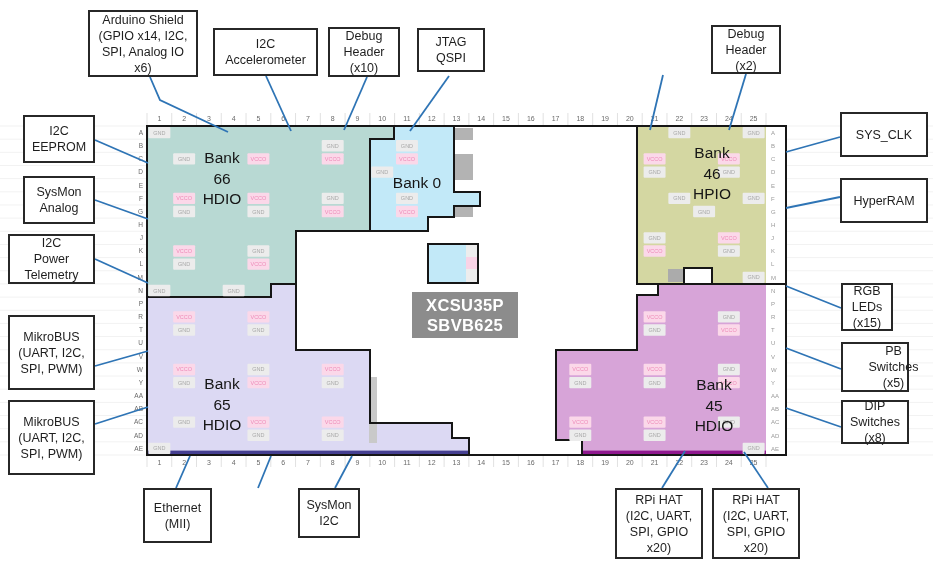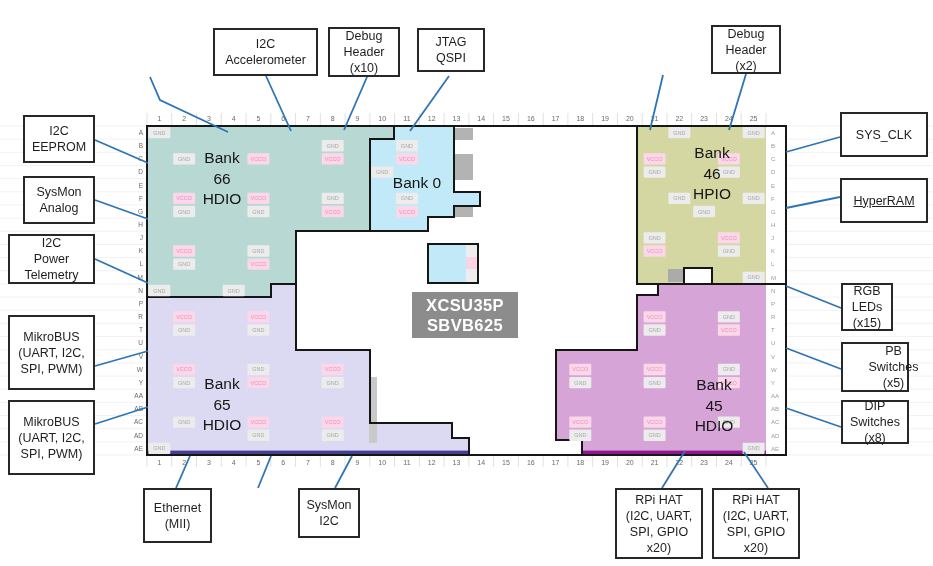--- a/index.html
+++ b/index.html
@@ -14,21 +14,21 @@
   .co-debug10{left:328px;top:27px;width:72px;height:50px;}
   .co-jtag{left:417px;top:28px;width:68px;height:44px;}
   .co-hsio{left:632px;top:26px;width:70px;height:48px;}
   .co-debug2{left:711px;top:25px;width:70px;height:49px;}
   .co-eeprom{left:23px;top:115px;width:72px;height:48px;}
   .co-sysmon-analog{left:23px;top:176px;width:72px;height:48px;}
   .co-telemetry{left:8px;top:234px;width:87px;height:50px;}
   .co-mikrobus1{left:8px;top:315px;width:87px;height:75px;}
   .co-mikrobus2{left:8px;top:400px;width:87px;height:75px;}
   .co-sysclk{left:840px;top:112px;width:88px;height:45px;}
-  .co-hyperram{left:840px;top:178px;width:88px;height:45px;text-decoration:underline;}
+  .co-hyperram{left:840px;top:178px;width:88px;height:45px;}
   .co-rgb{left:841px;top:283px;width:52px;height:48px;}
   .co-pb{left:841px;top:342px;width:68px;height:50px;padding-left:39px;}
   .co-dip{left:841px;top:400px;width:68px;height:44px;}
   .co-ethernet{left:143px;top:488px;width:69px;height:55px;}
   .co-pmod{left:219px;top:488px;width:71px;height:50px;}
   .co-sysmon-i2c{left:298px;top:488px;width:62px;height:50px;}
   .co-rpi1{left:615px;top:488px;width:88px;height:71px;}
   .co-rpi2{left:712px;top:488px;width:88px;height:71px;}
 </style>
 </head>
@@ -424,20 +424,24 @@
       <polyline points="786,286 841,308" fill="none" stroke="#2e74b5" stroke-width="1.8"></polyline>
       <polyline points="786,348 841,369" fill="none" stroke="#2e74b5" stroke-width="1.8"></polyline>
       <polyline points="786,408 841,427" fill="none" stroke="#2e74b5" stroke-width="1.8"></polyline>
       <polyline points="190,456 176,488" fill="none" stroke="#2e74b5" stroke-width="1.8"></polyline>
       <polyline points="271,456 258,488" fill="none" stroke="#2e74b5" stroke-width="1.8"></polyline>
       <polyline points="352,456 335,488" fill="none" stroke="#2e74b5" stroke-width="1.8"></polyline>
       <polyline points="685,451 662,488" fill="none" stroke="#2e74b5" stroke-width="1.8"></polyline>
       <polyline points="744,452 768,488" fill="none" stroke="#2e74b5" stroke-width="1.8"></polyline>
     </svg>
 
+  <div class="co co-arduino">Arduino Shield
+(GPIO x14, I2C,
+SPI, Analog IO
+x6)</div>
   <div class="co co-accel">I2C
 Accelerometer</div>
   <div class="co co-debug10">Debug
 Header
 (x10)</div>
   <div class="co co-jtag">JTAG
 QSPI</div>
   <div class="co co-debug2">Debug
 Header
 (x2)</div>

